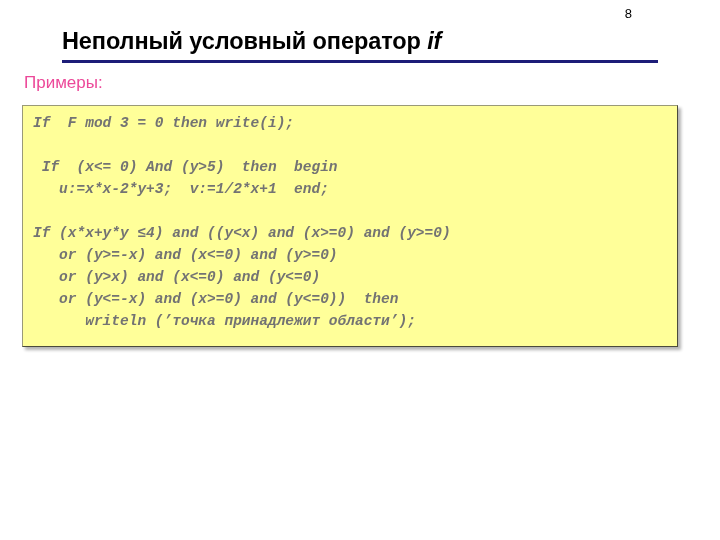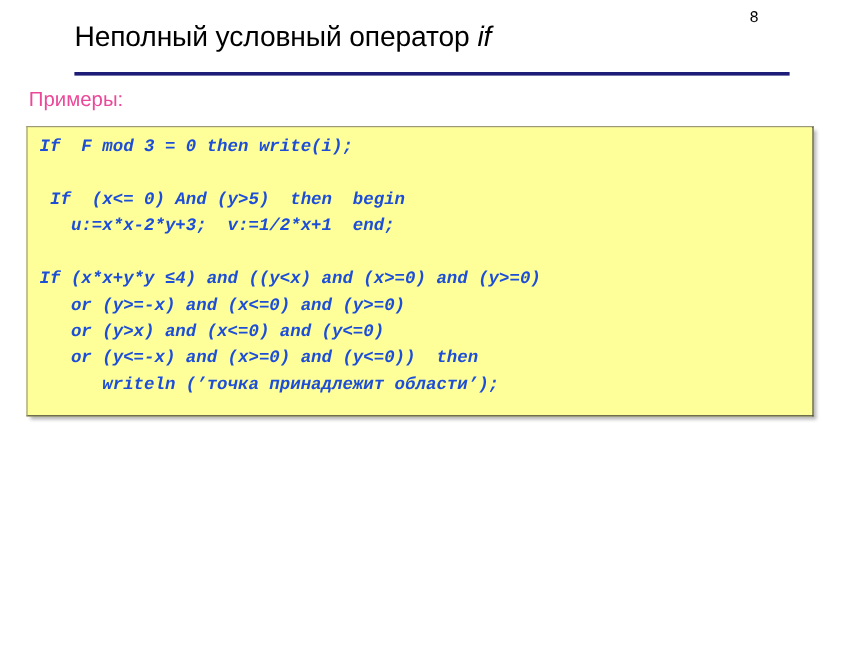--- a/index.html
+++ b/index.html
@@ -30,23 +30,23 @@
     top: 7px;
     font-size: 13px;
     color: #000000;
     font-family: "Liberation Sans", sans-serif;
     line-height: 1;
   }
 
   #slide-title {
     position: absolute;
     left: 62px;
-    top: 17px;
+    top: 28px;
     font-size: 23.5px;
-    font-weight: normal;
+    font-weight: bold;
     color: #000000;
     letter-spacing: -0.1px;
     white-space: nowrap;
     font-family: "Liberation Sans", sans-serif;
   }
   #slide-title .kw-italic {
     font-style: italic;
   }
 
   #title-rule {
@@ -87,21 +87,21 @@
 
   #code-lines {
     position: absolute;
     left: 10px;
     top: 6px;
     right: 2px;
     font-family: "Liberation Mono", "DejaVu Sans Mono", monospace;
     font-size: 14.5px;
     font-weight: bold;
     font-style: italic;
-    color: #1d4ed8;
+    color: #737373;
     line-height: 22px;
     white-space: pre;
     letter-spacing: 0px;
   }
 
   .code-line {
     white-space: pre;
     min-height: 22px;
   }
   .code-line.blank {

